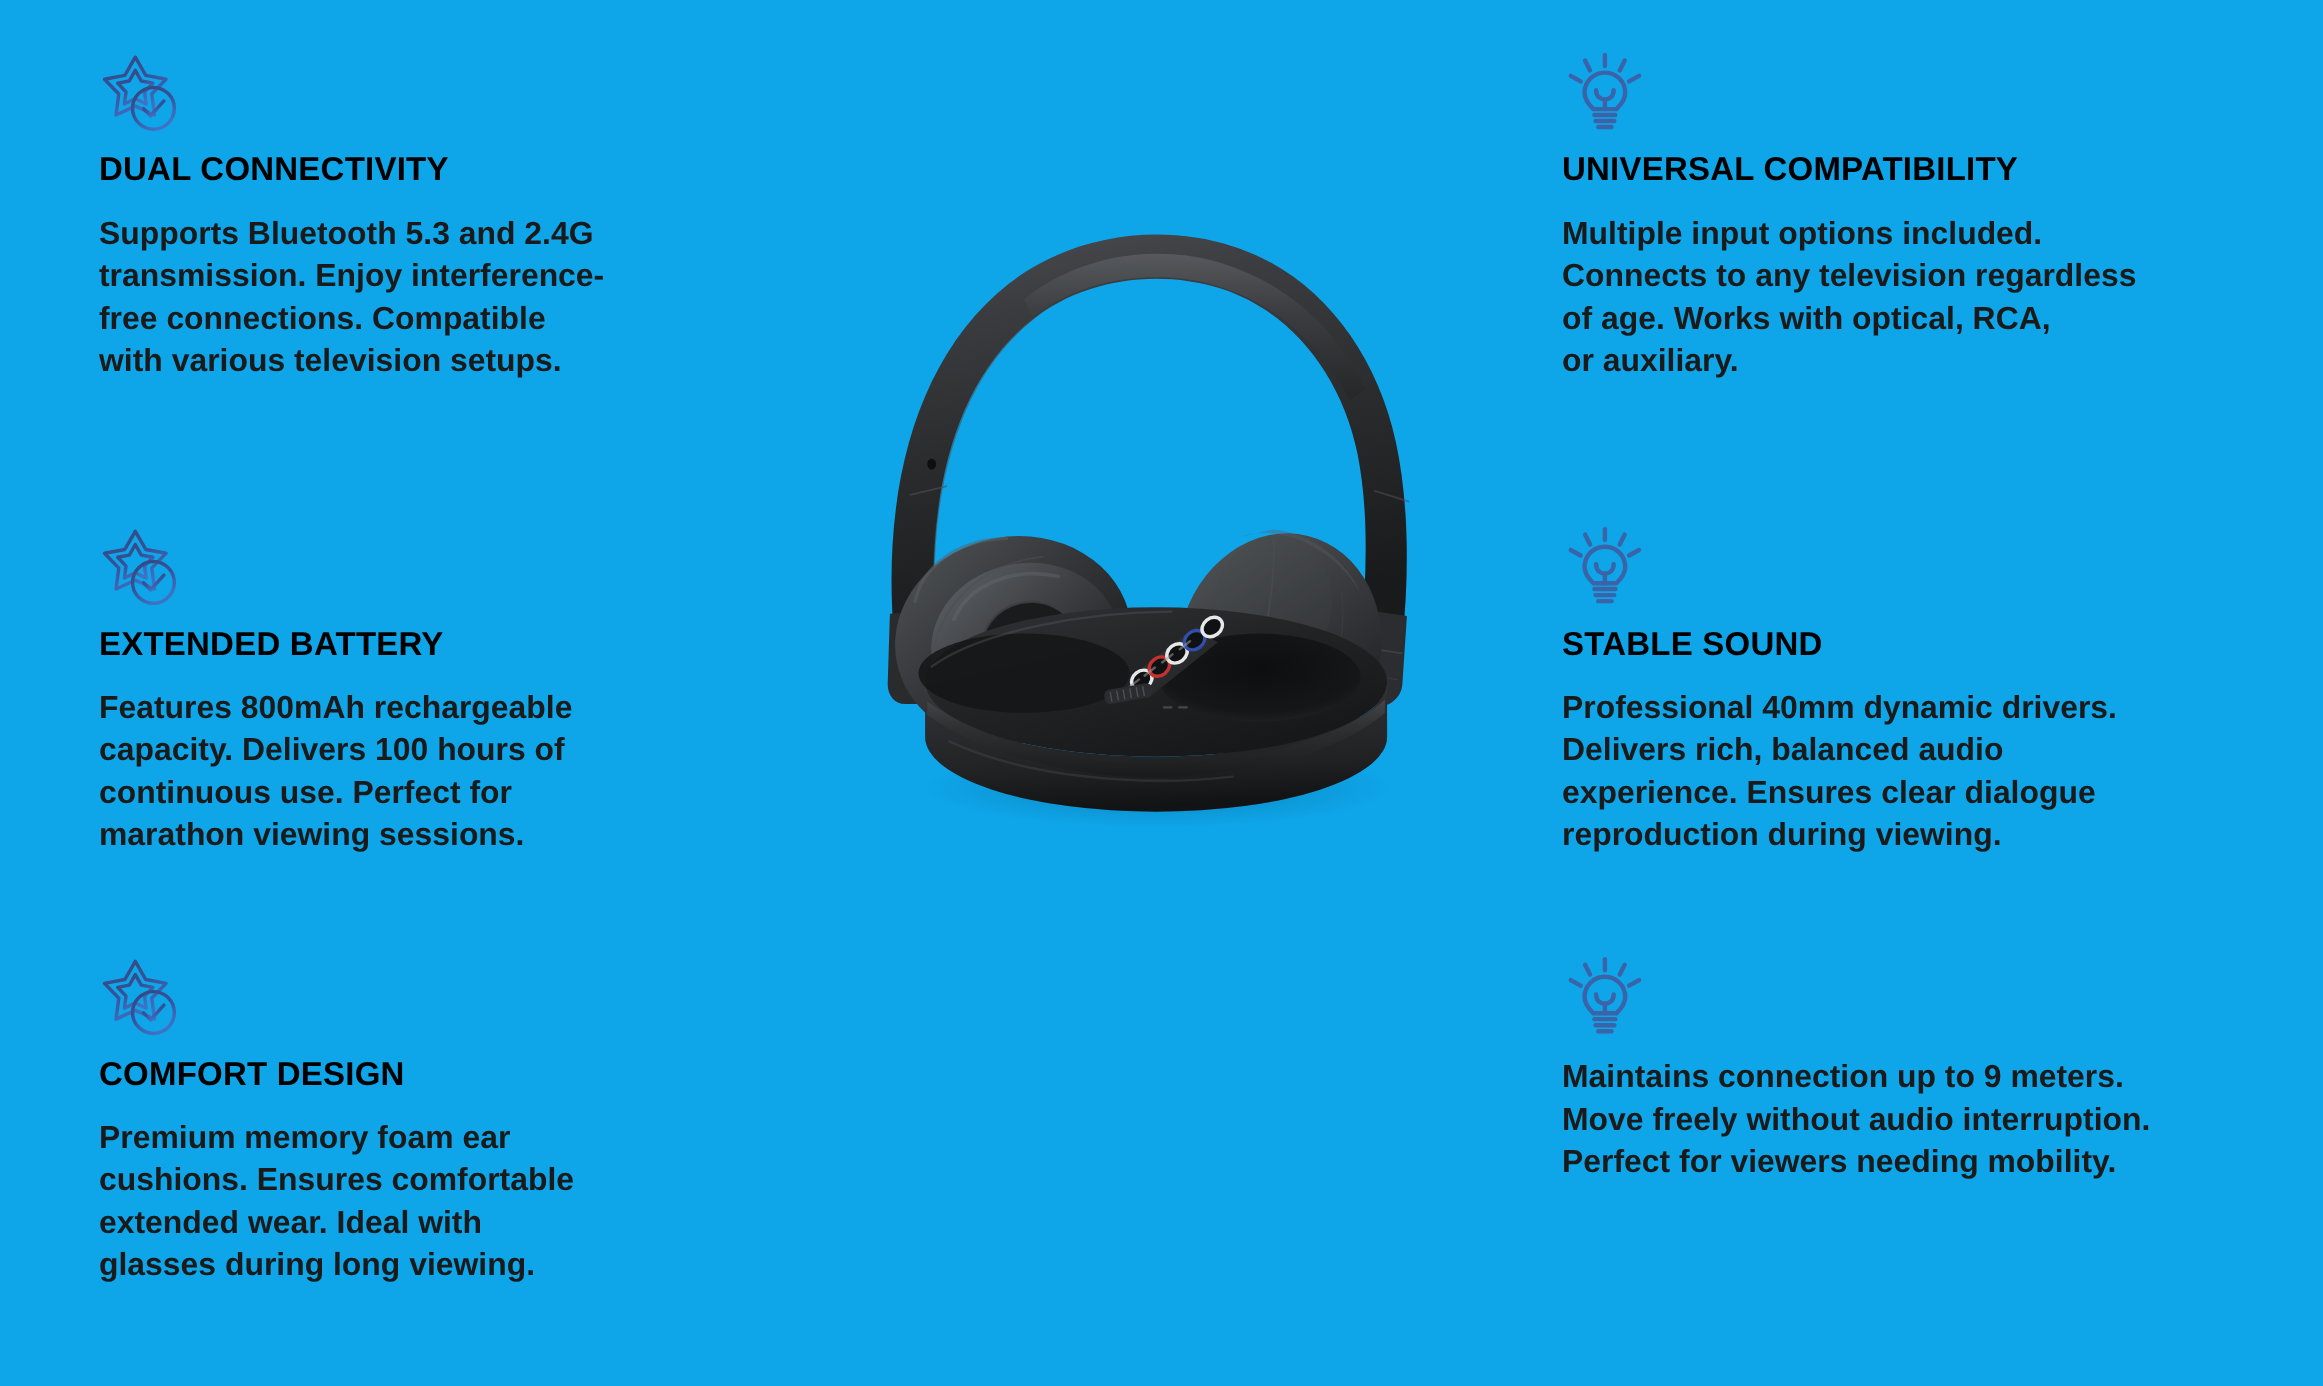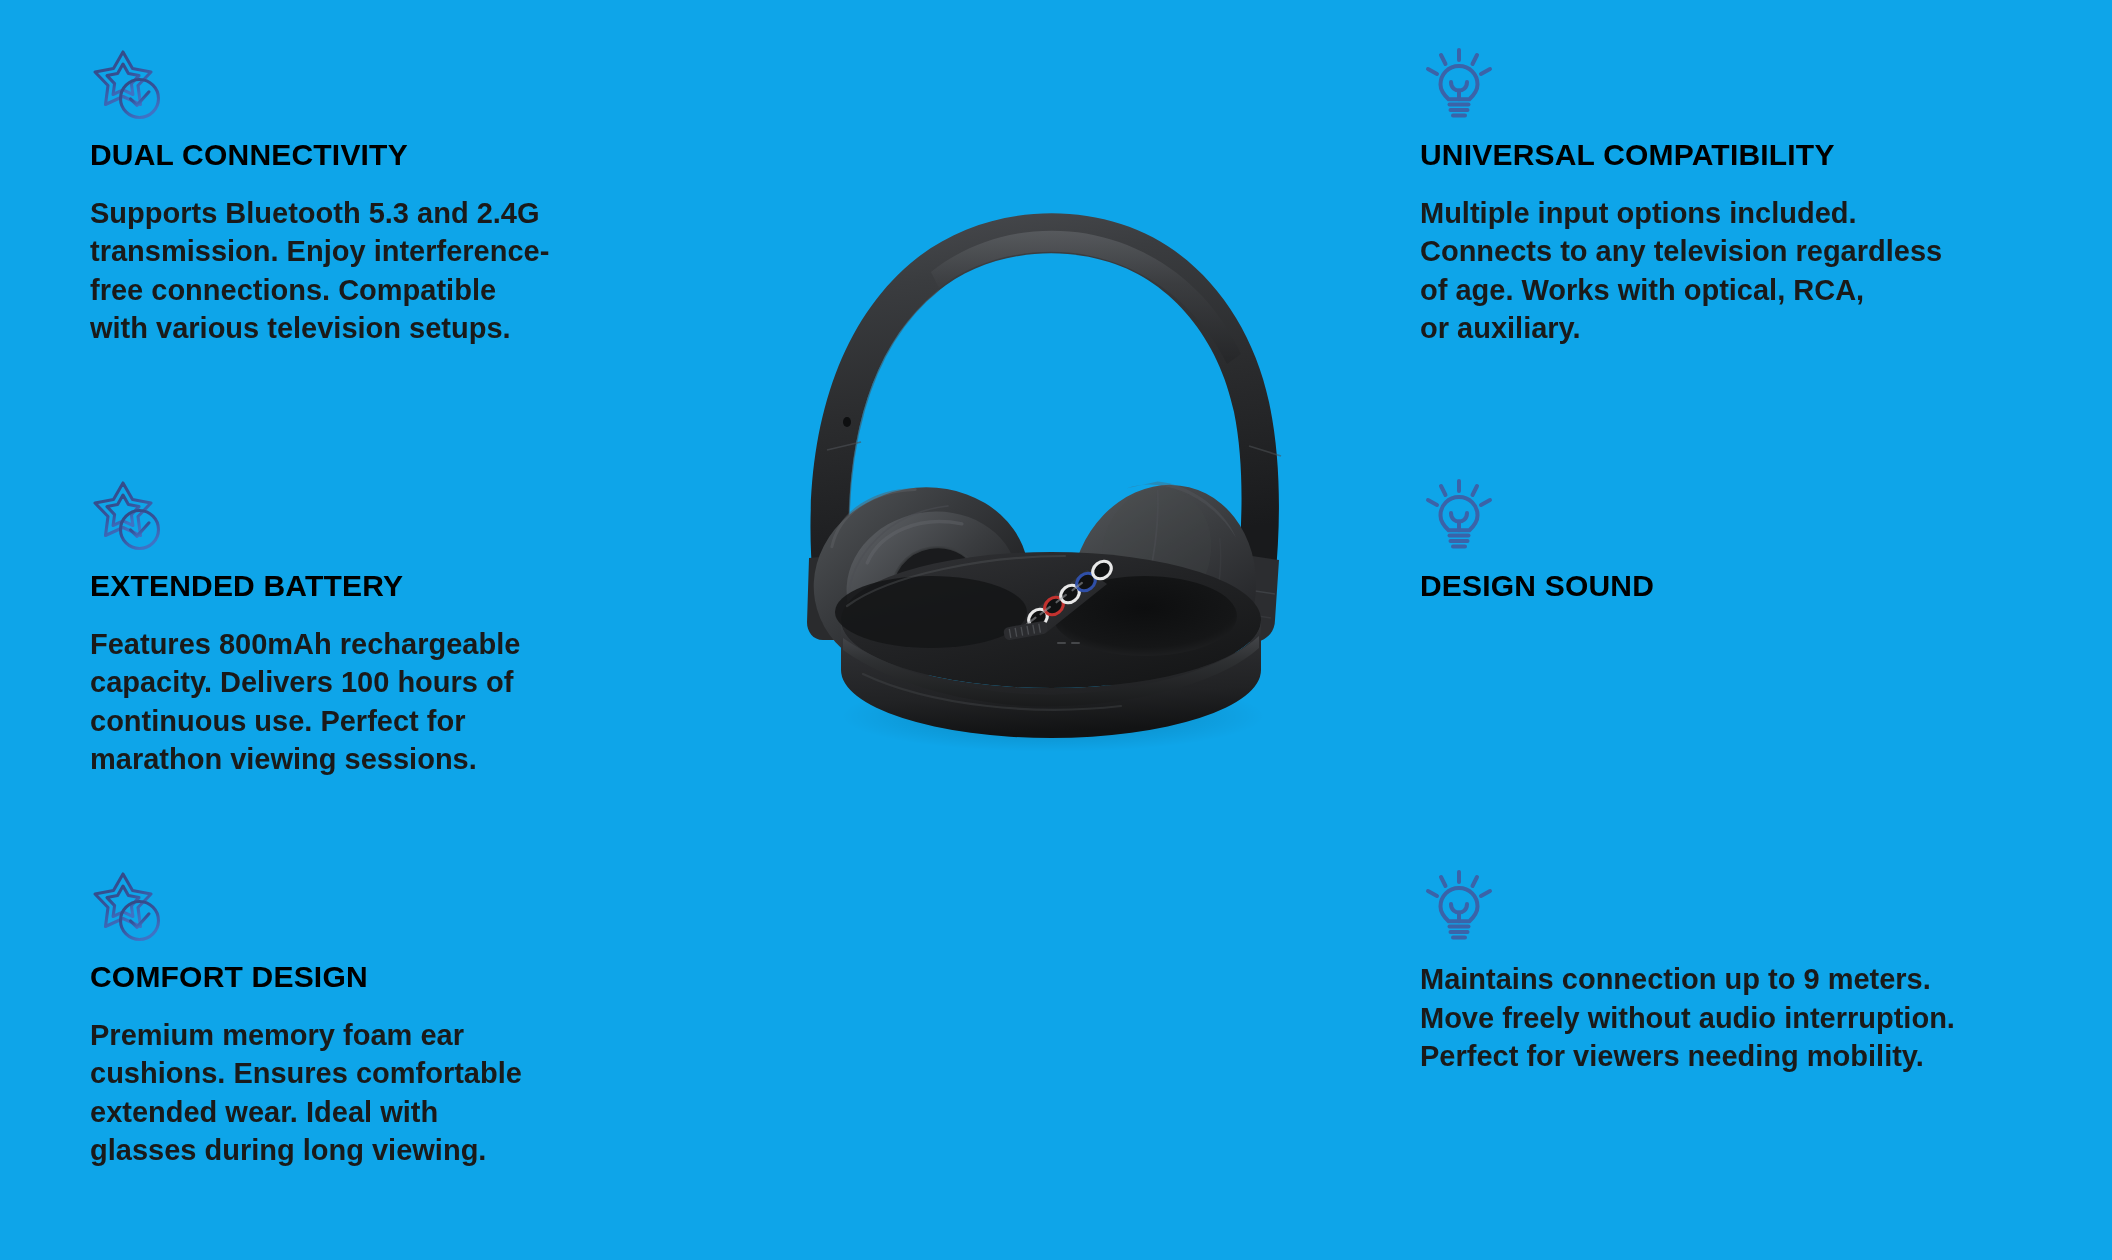--- a/index.html
+++ b/index.html
@@ -402,21 +402,25 @@
             <line x1="70" y1="23" x2="61" y2="28"></line>
             <path d="M39 20 C 28.5 20, 20.5 28.2, 20.5 38.4 C 20.5 45, 24.6 49.4, 28.6 53.2 L 49.4 53.2 C 53.4 49.4, 57.5 45, 57.5 38.4 C 57.5 28.2, 49.5 20, 39 20 Z"></path>
             <path d="M31 36 C 31 42.5, 36 44.5, 39 44.5 C 42 44.5, 47 42.5, 47 36"></path>
             <line x1="39" y1="44.5" x2="39" y2="53.2"></line>
             <line x1="29.5" y1="58.5" x2="48.5" y2="58.5"></line>
             <line x1="30.5" y1="64" x2="47.5" y2="64"></line>
             <line x1="33" y1="69.5" x2="45" y2="69.5"></line>
           </g>
         </svg>
       </div>
-      <h3 class="feature-title">DESIGN SOUND</h3>
+      <h3 class="feature-title">STABLE SOUND</h3>
+      <p class="feature-body">Professional 40mm dynamic drivers.
+Delivers rich, balanced audio
+experience. Ensures clear dialogue
+reproduction during viewing.</p>
     </div>
 
     <div class="feature-block slot-2">
       <div class="feature-icon">
         <svg viewBox="0 0 78 78" aria-hidden="true">
           <g fill="none" stroke="#3B63A8" stroke-width="4" stroke-linecap="round" stroke-linejoin="round">
             <line x1="39" y1="4" x2="39" y2="14"></line>
             <line x1="21" y1="9" x2="25.5" y2="18"></line>
             <line x1="57" y1="9" x2="52.5" y2="18"></line>
             <line x1="8" y1="23" x2="17" y2="28"></line>

